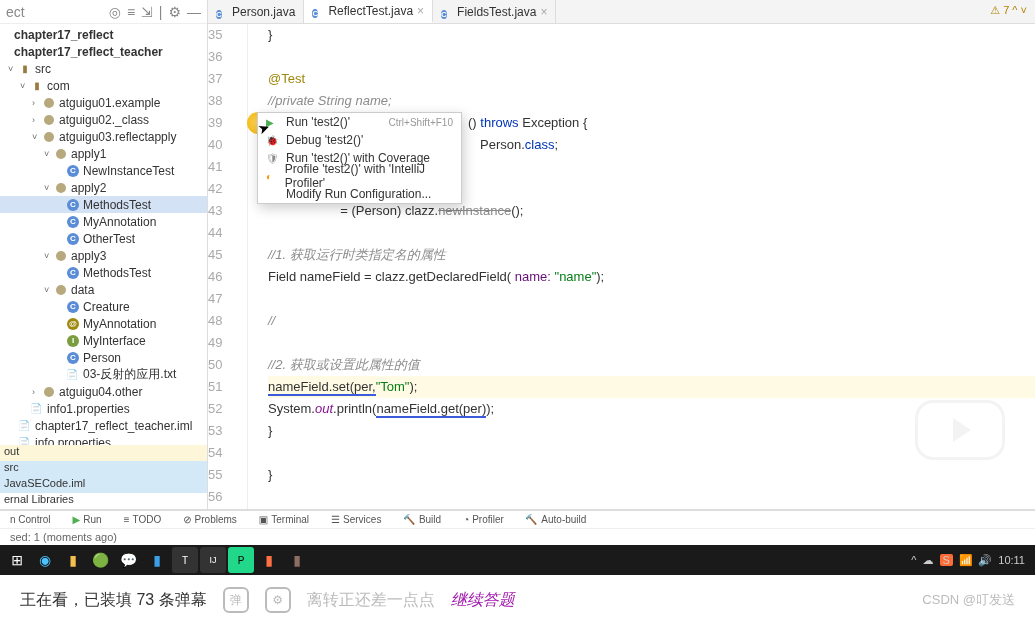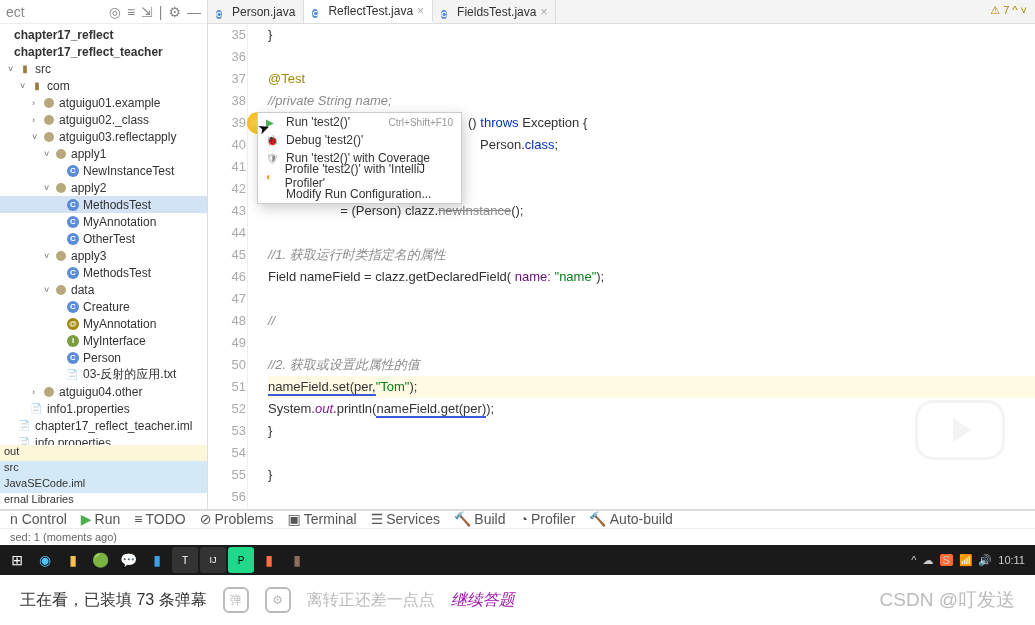--- a/index.html
+++ b/index.html
@@ -23,50 +23,50 @@
 .proj-extra div { height: 16px; padding-left: 4px; }
 .hl-y { background: #fdf6d9; }
 .hl-b { background: #d4e9f7; }
 .editor-area { flex: 1; display: flex; flex-direction: column; position: relative; }
 .tabs { height: 24px; display: flex; border-bottom: 1px solid #ddd; background: #f4f4f4; }
 .tab { display: flex; align-items: center; padding: 0 8px; gap: 4px; border-right: 1px solid #ddd; background: #f4f4f4; cursor: pointer; font-size: 12px; }
 .tab.active { background: #fff; border-bottom: 2px solid #fff; }
 .tab .ticon { width: 12px; height: 12px; }
 .tab .close { color: #aaa; font-size: 12px; }
 .editor { flex: 1; display: flex; position: relative; font-family: Consolas, monospace; font-size: 13px; }
-.gutter { width: 40px; background: #fff; color: #aaa; text-align: right; padding-right: 1px; border-right: 1px solid #eee; }
+.gutter { width: 40px; background: #fff; color: #aaa; padding-right: 8px; border-right: 1px solid #eee; }
 .gutter div, .code div { height: 22px; line-height: 22px; }
 .code { flex: 1; padding-left: 20px; position: relative; }
 .kw { color: #0033b3; }
 .ann { color: #9e880d; }
 .cm { color: #8c8c8c; font-style: italic; }
 .str { color: #067d17; }
 .lit { color: #871094; font-style: italic; }
 .pn { color: #660e7a; }
 .dep { color: #888; text-decoration: line-through; margin-top: 8px; }
 .hl-line { background: #fffae3; }
 .underline-blue { border-bottom: 2px solid #3b5bdb; }
 .warn-badge { position: absolute; right: 8px; top: 4px; color: #b08000; font-size: 11px; }
 .ctx-menu { position: absolute; left: 257px; top: 112px; width: 205px; background: #fff; border: 1px solid #ccc; box-shadow: 2px 4px 12px rgba(0,0,0,.2); font-size: 12px; z-index: 50; }
 .ctx-menu .mi { display: flex; align-items: center; height: 18px; padding: 0 8px; gap: 6px; cursor: pointer; }
 .ctx-menu .mi .mik { margin-left: auto; color: #999; font-size: 10px; }
 .ctx-menu .mi .micon { width: 14px; font-size: 10px; }
 .cursor-spot { position: absolute; left: 247px; top: 112px; width: 22px; height: 22px; border-radius: 50%; background: radial-gradient(#ffd966, #f4b400); z-index: 49; }
 .cursor-arrow { position: absolute; left: 258px; top: 120px; z-index: 51; font-size: 14px; color: #000; transform: rotate(-20deg); }
-.bottom-bar { height: 22px; border-top: 1px solid #ddd; display: flex; align-items: center; gap: 14px; padding: 0 10px; color: #555; font-size: 14px; }
+.bottom-bar { height: 22px; border-top: 1px solid #ddd; display: flex; align-items: center; gap: 22px; padding: 0 10px; color: #555; font-size: 10px; }
 .bottom-bar span { display: inline-flex; align-items: center; gap: 3px; cursor: pointer; }
 .status-bar { height: 22px; background: #fff; border-top: 1px solid #eee; display: flex; align-items: center; padding: 0 10px; font-size: 11px; color: #666; }
 .status-bar .right { margin-left: auto; display: flex; gap: 8px; }
 .taskbar { height: 30px; background: #1a1a1a; display: flex; align-items: center; padding: 0 4px; gap: 2px; }
 .taskbar .tbi { width: 26px; height: 26px; display: flex; align-items: center; justify-content: center; font-size: 14px; color: #fff; cursor: pointer; }
 .taskbar .tr { margin-left: auto; display: flex; align-items: center; gap: 6px; color: #ccc; font-size: 11px; padding-right: 6px; }
 .video-area { height: 50px; background: #fff; display: flex; align-items: center; padding: 0 20px; gap: 16px; font-size: 16px; color: #333; }
 .video-area .grey { color: #bbb; }
 .video-area .link { color: #a21caf; font-style: italic; }
-.video-area .csdn { margin-left: auto; color: #bbb; font-size: 19px; }
+.video-area .csdn { margin-left: auto; color: #bbb; font-size: 13px; }
 .play-overlay { position: absolute; right: 30px; top: 400px; width: 90px; height: 60px; border: 3px solid #eee; border-radius: 18px; display: flex; align-items: center; justify-content: center; opacity: .7; }
 .play-overlay::before { content: ""; border-left: 18px solid #eee; border-top: 12px solid transparent; border-bottom: 12px solid transparent; margin-left: 4px; }
 .green-tri { color: #4caf50; }
 .bug-ic { color: #4caf50; }
 .shield-ic { color: #888; }
 .flame-ic { color: #ff9800; }
 .danmu-ic { width: 26px; height: 26px; border: 2px solid #bbb; border-radius: 6px; display: flex; align-items: center; justify-content: center; color: #bbb; font-size: 12px; }
 </style>
 </head>
 <body>

